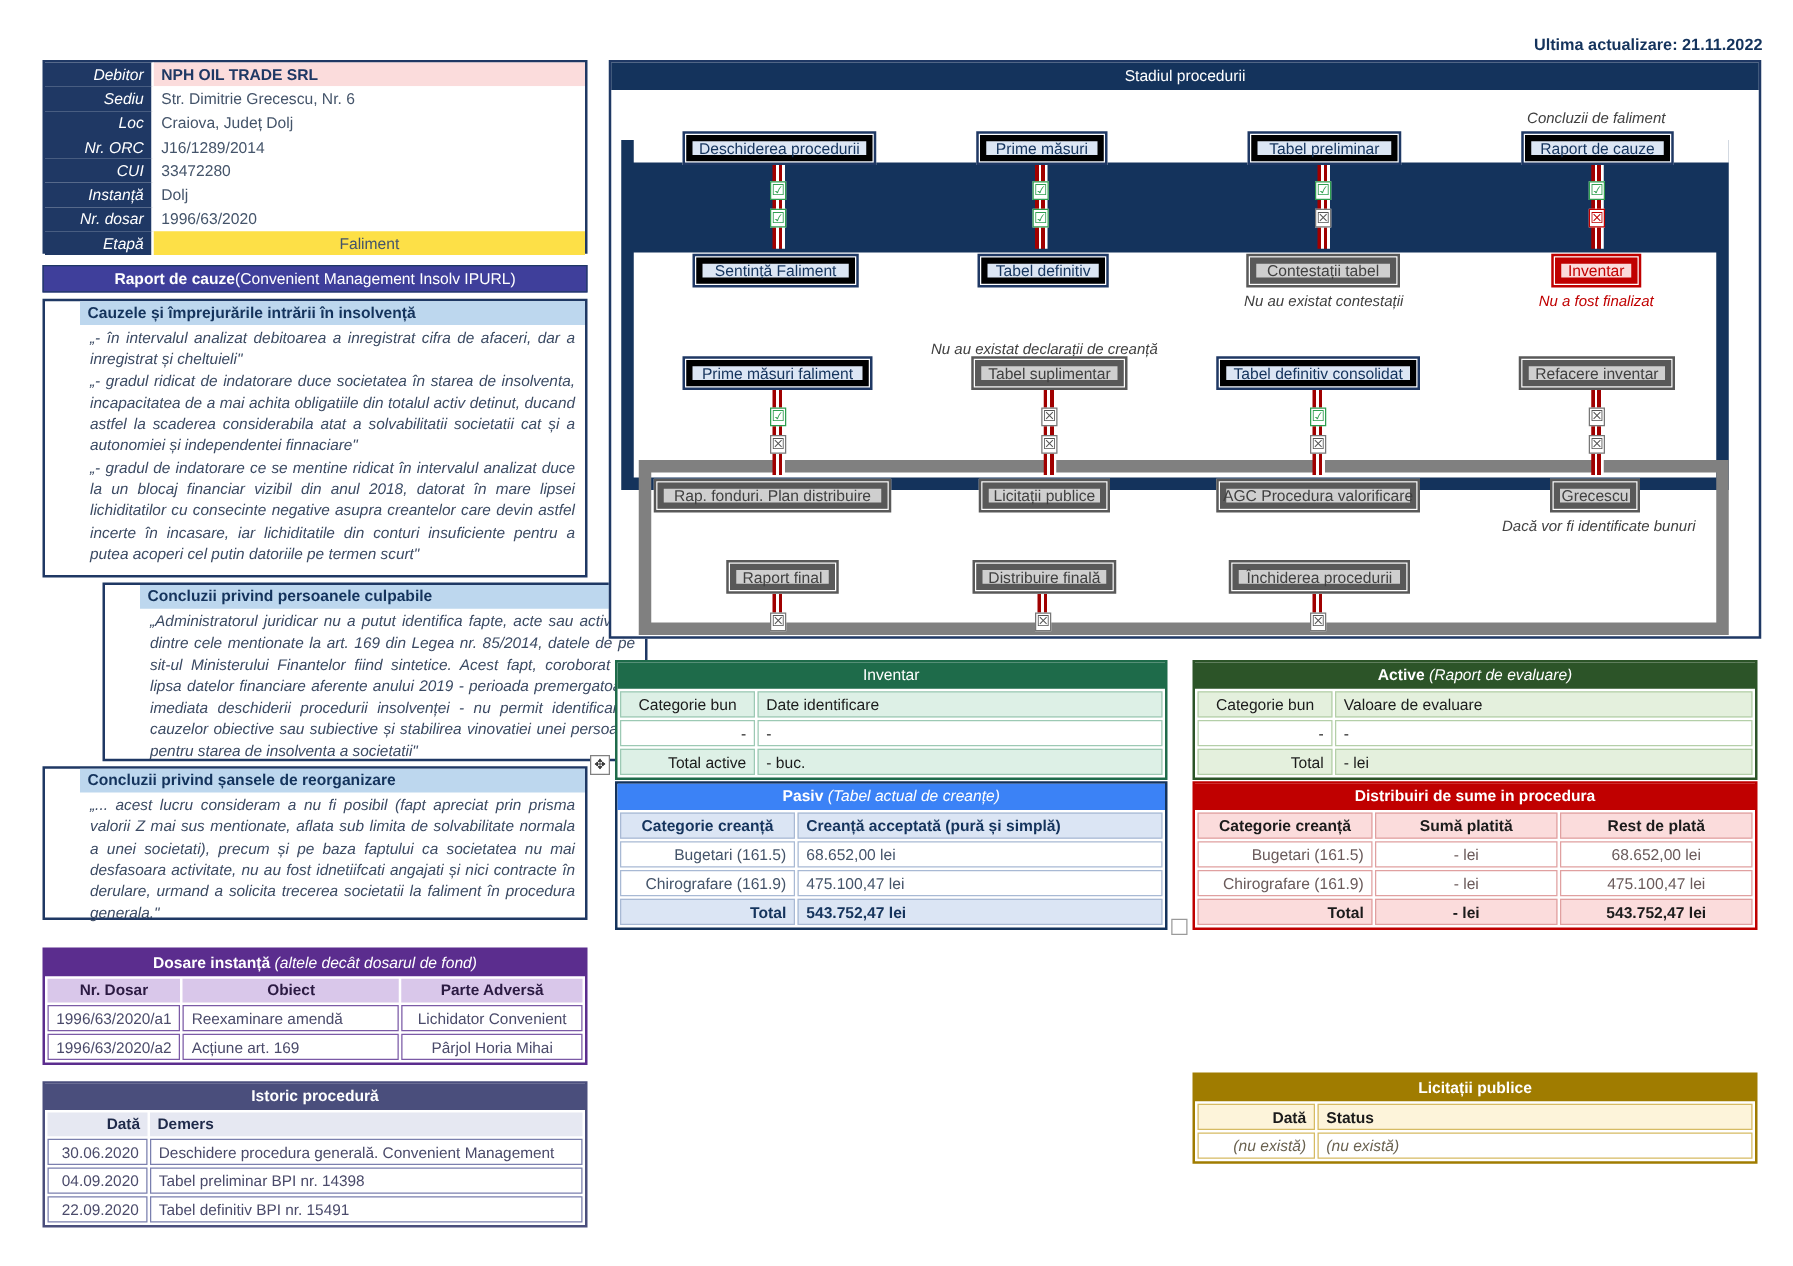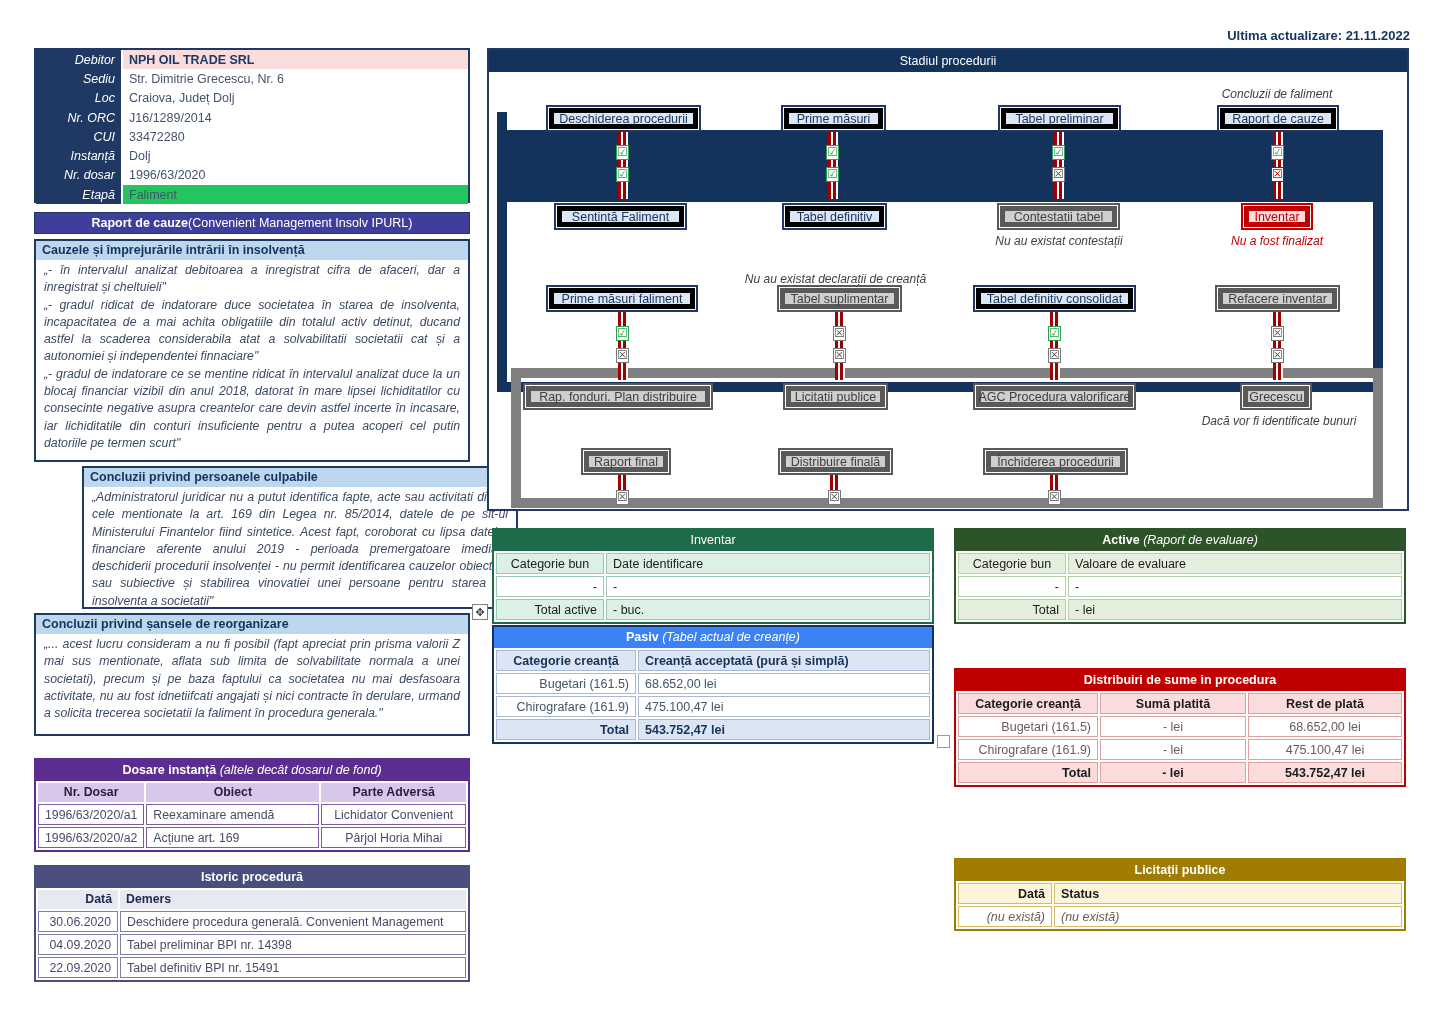--- a/index.html
+++ b/index.html
@@ -29,33 +29,33 @@
   }
   #debtor-card table { width:100%; height:100%; border-collapse:collapse; }
   #debtor-card td { padding:0 6px; height:19.3px; font-size:12.5px; vertical-align:middle; }
   .lbl-col {
     width:86px; background:#1f3864; color:#ffffff;
     text-align:right; font-style:italic; font-size:12.5px;
     border-right:2px solid #ffffff;
   }
   .val-col { color:#44546a; background:#ffffff; }
   .val-hi { background:#fbdcdc; color:#1f3864; font-weight:bold; }
-  .val-hi2 { background:#22c55e; color:#44546a; }
+  .val-hi2 { background:#fde047; color:#44546a;text-align:center; }
 
   
   #report-title {
     left:34px; top:212px; width:436px; height:22px;
     background:#3f3f9b; color:#ffffff;
     display:flex; align-items:center; justify-content:center;
     font-size:12.5px; border:1px solid #1f3864;
   }
   #report-title b { font-weight:bold; }
   #report-title i { font-style:normal; font-weight:normal; }
 
-  .sec { border:2px solid #1f3864; background:#ffffff; }
+  .sec { border:2px solid #1f3864; background:#ffffff;padding-left:28px; }
   .sec-head {
     background:#bdd7ee; color:#14335c; font-weight:bold;
     font-size:12.5px; padding:2px 6px 3px 6px;
   }
   .sec-body {
     padding:2px 8px 5px 8px; font-style:italic; color:#3b4a63;
     font-size:12.3px; line-height:17.3px; text-align:justify;
   }
   .sec-body p { margin:0; }
 
@@ -184,21 +184,21 @@
   
   #active { left:954px; top:528px; width:452px; border-color:#2c5428; }
   #active .dhead { background:#2c5428; }
   #active .colA { width:108px; }
   .ecell { border:1px solid #b4cfa8; }
   .e-hdr { background:#e4f0dd; color:#1b1b1b; }
   .e-mid { background:#ffffff; color:#1b1b1b; }
   .e-tot { background:#e4f0dd; color:#1b1b1b; }
 
   
-  #distrib { left:954px; top:625px; width:452px; border-color:#c00000;margin-top:43px; }
+  #distrib { left:954px; top:625px; width:452px; border-color:#c00000; }
   #distrib .dhead { background:#c00000; font-weight:bold; }
   #distrib .colA { width:140px; }
   #distrib .colB { width:146px; }
   .rcell { border:1px solid #e0a0a0; }
   .r-hdr { background:#fbdcdc; font-weight:bold; color:#1b1b1b; }
   .r-mid { background:#ffffff; color:#6a5a5a; }
   .r-tot { background:#fbdcdc; color:#1b1b1b; font-weight:bold; }
 
   
   #licitatii { left:954px; top:858px; width:452px; border:2px solid #a07c00; background:#ffffff; }

